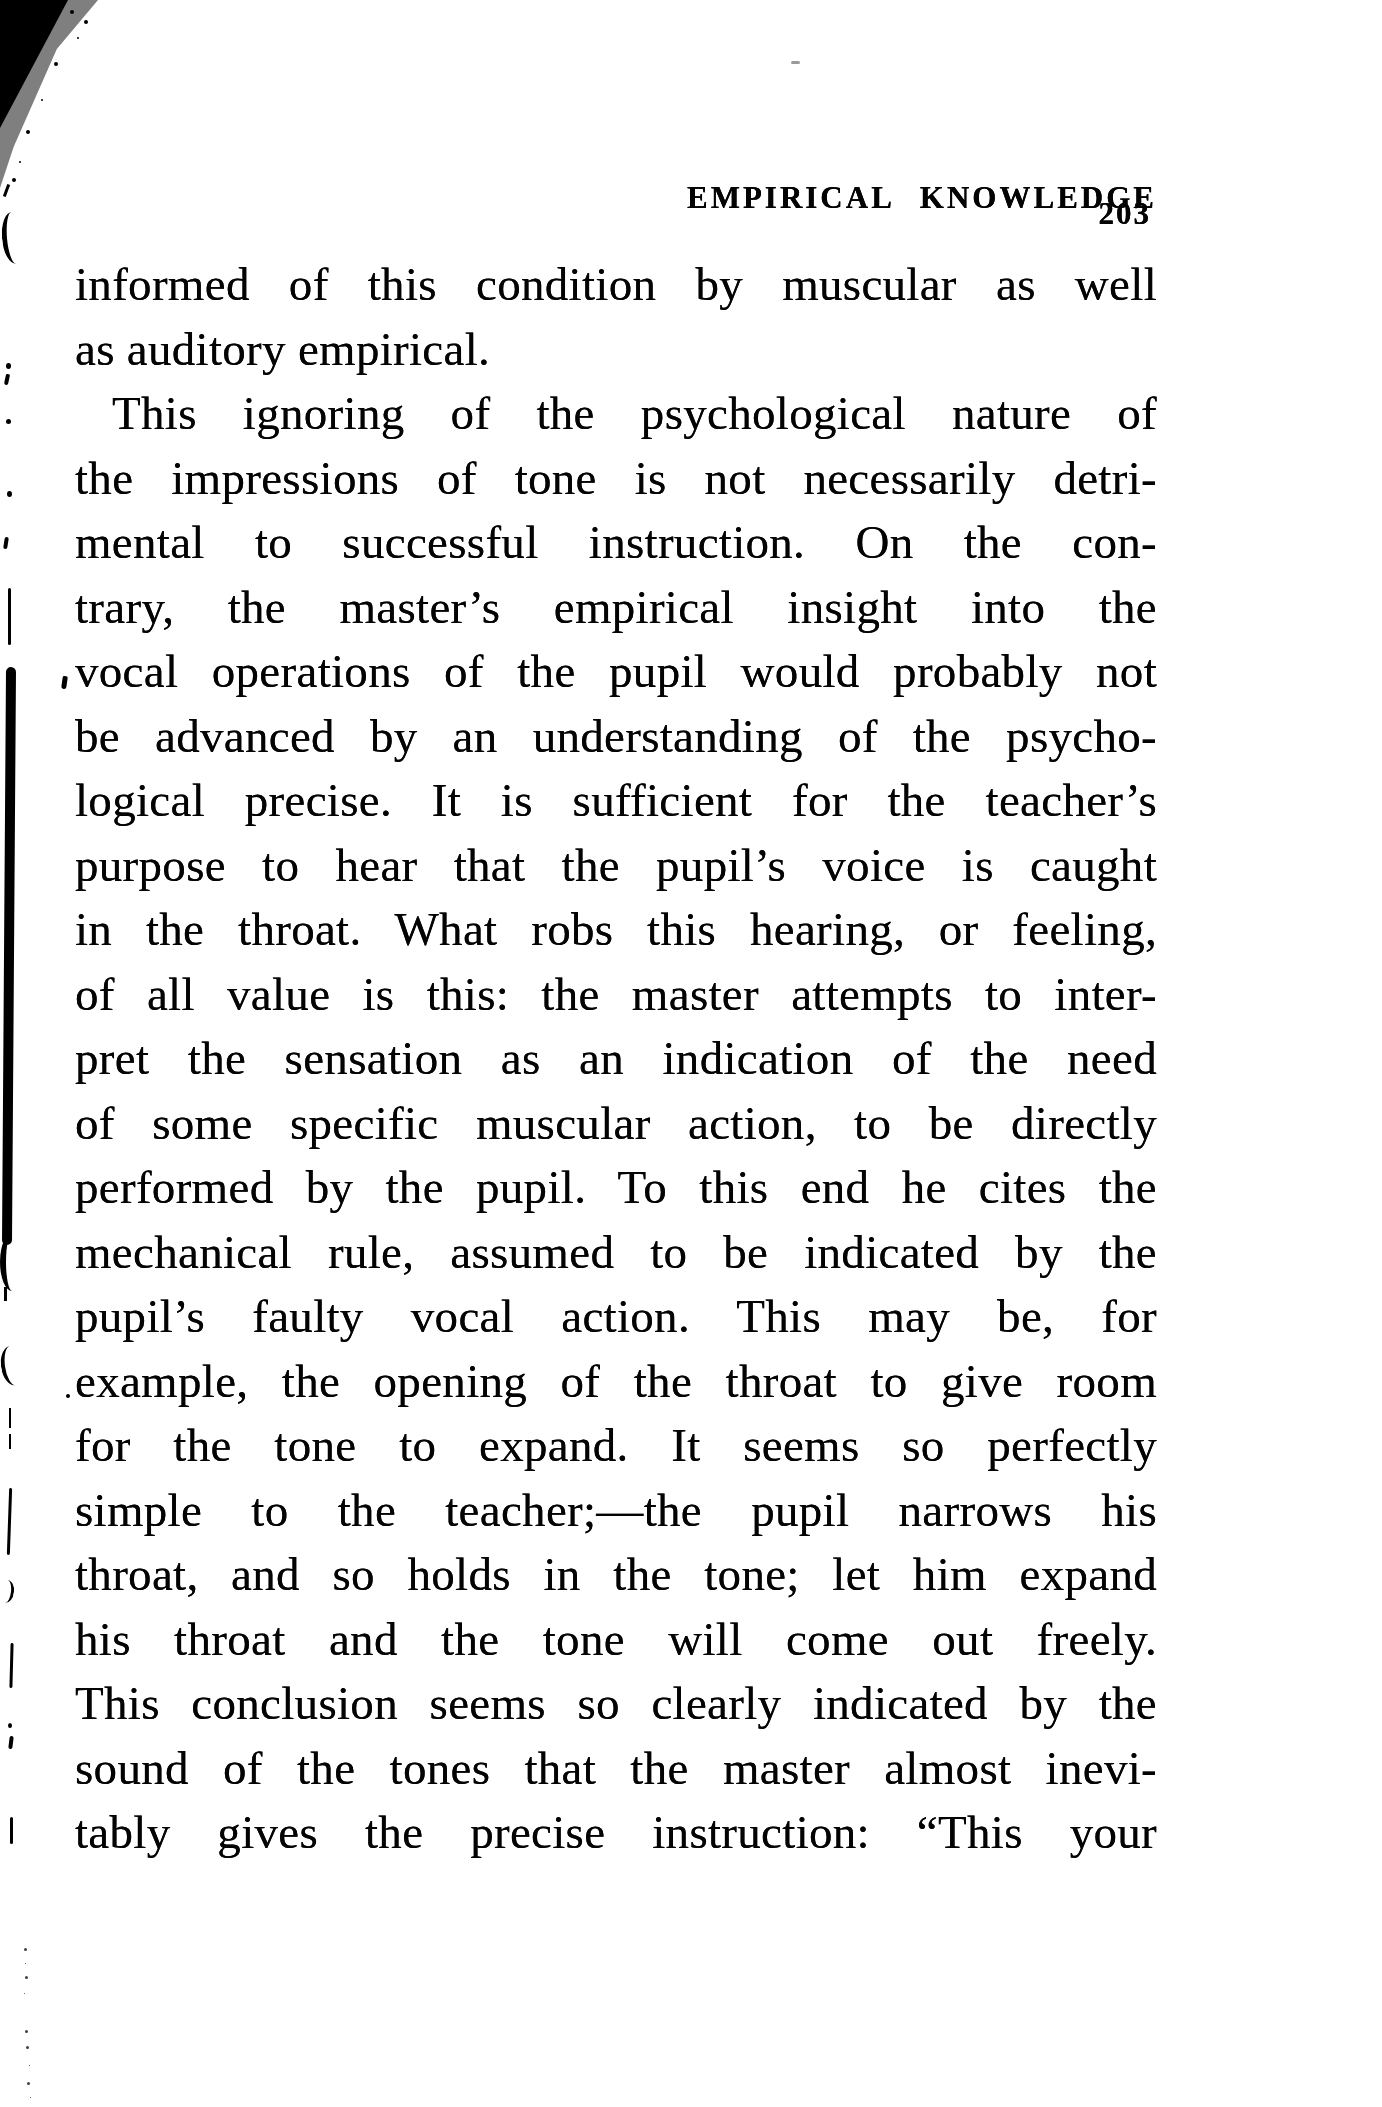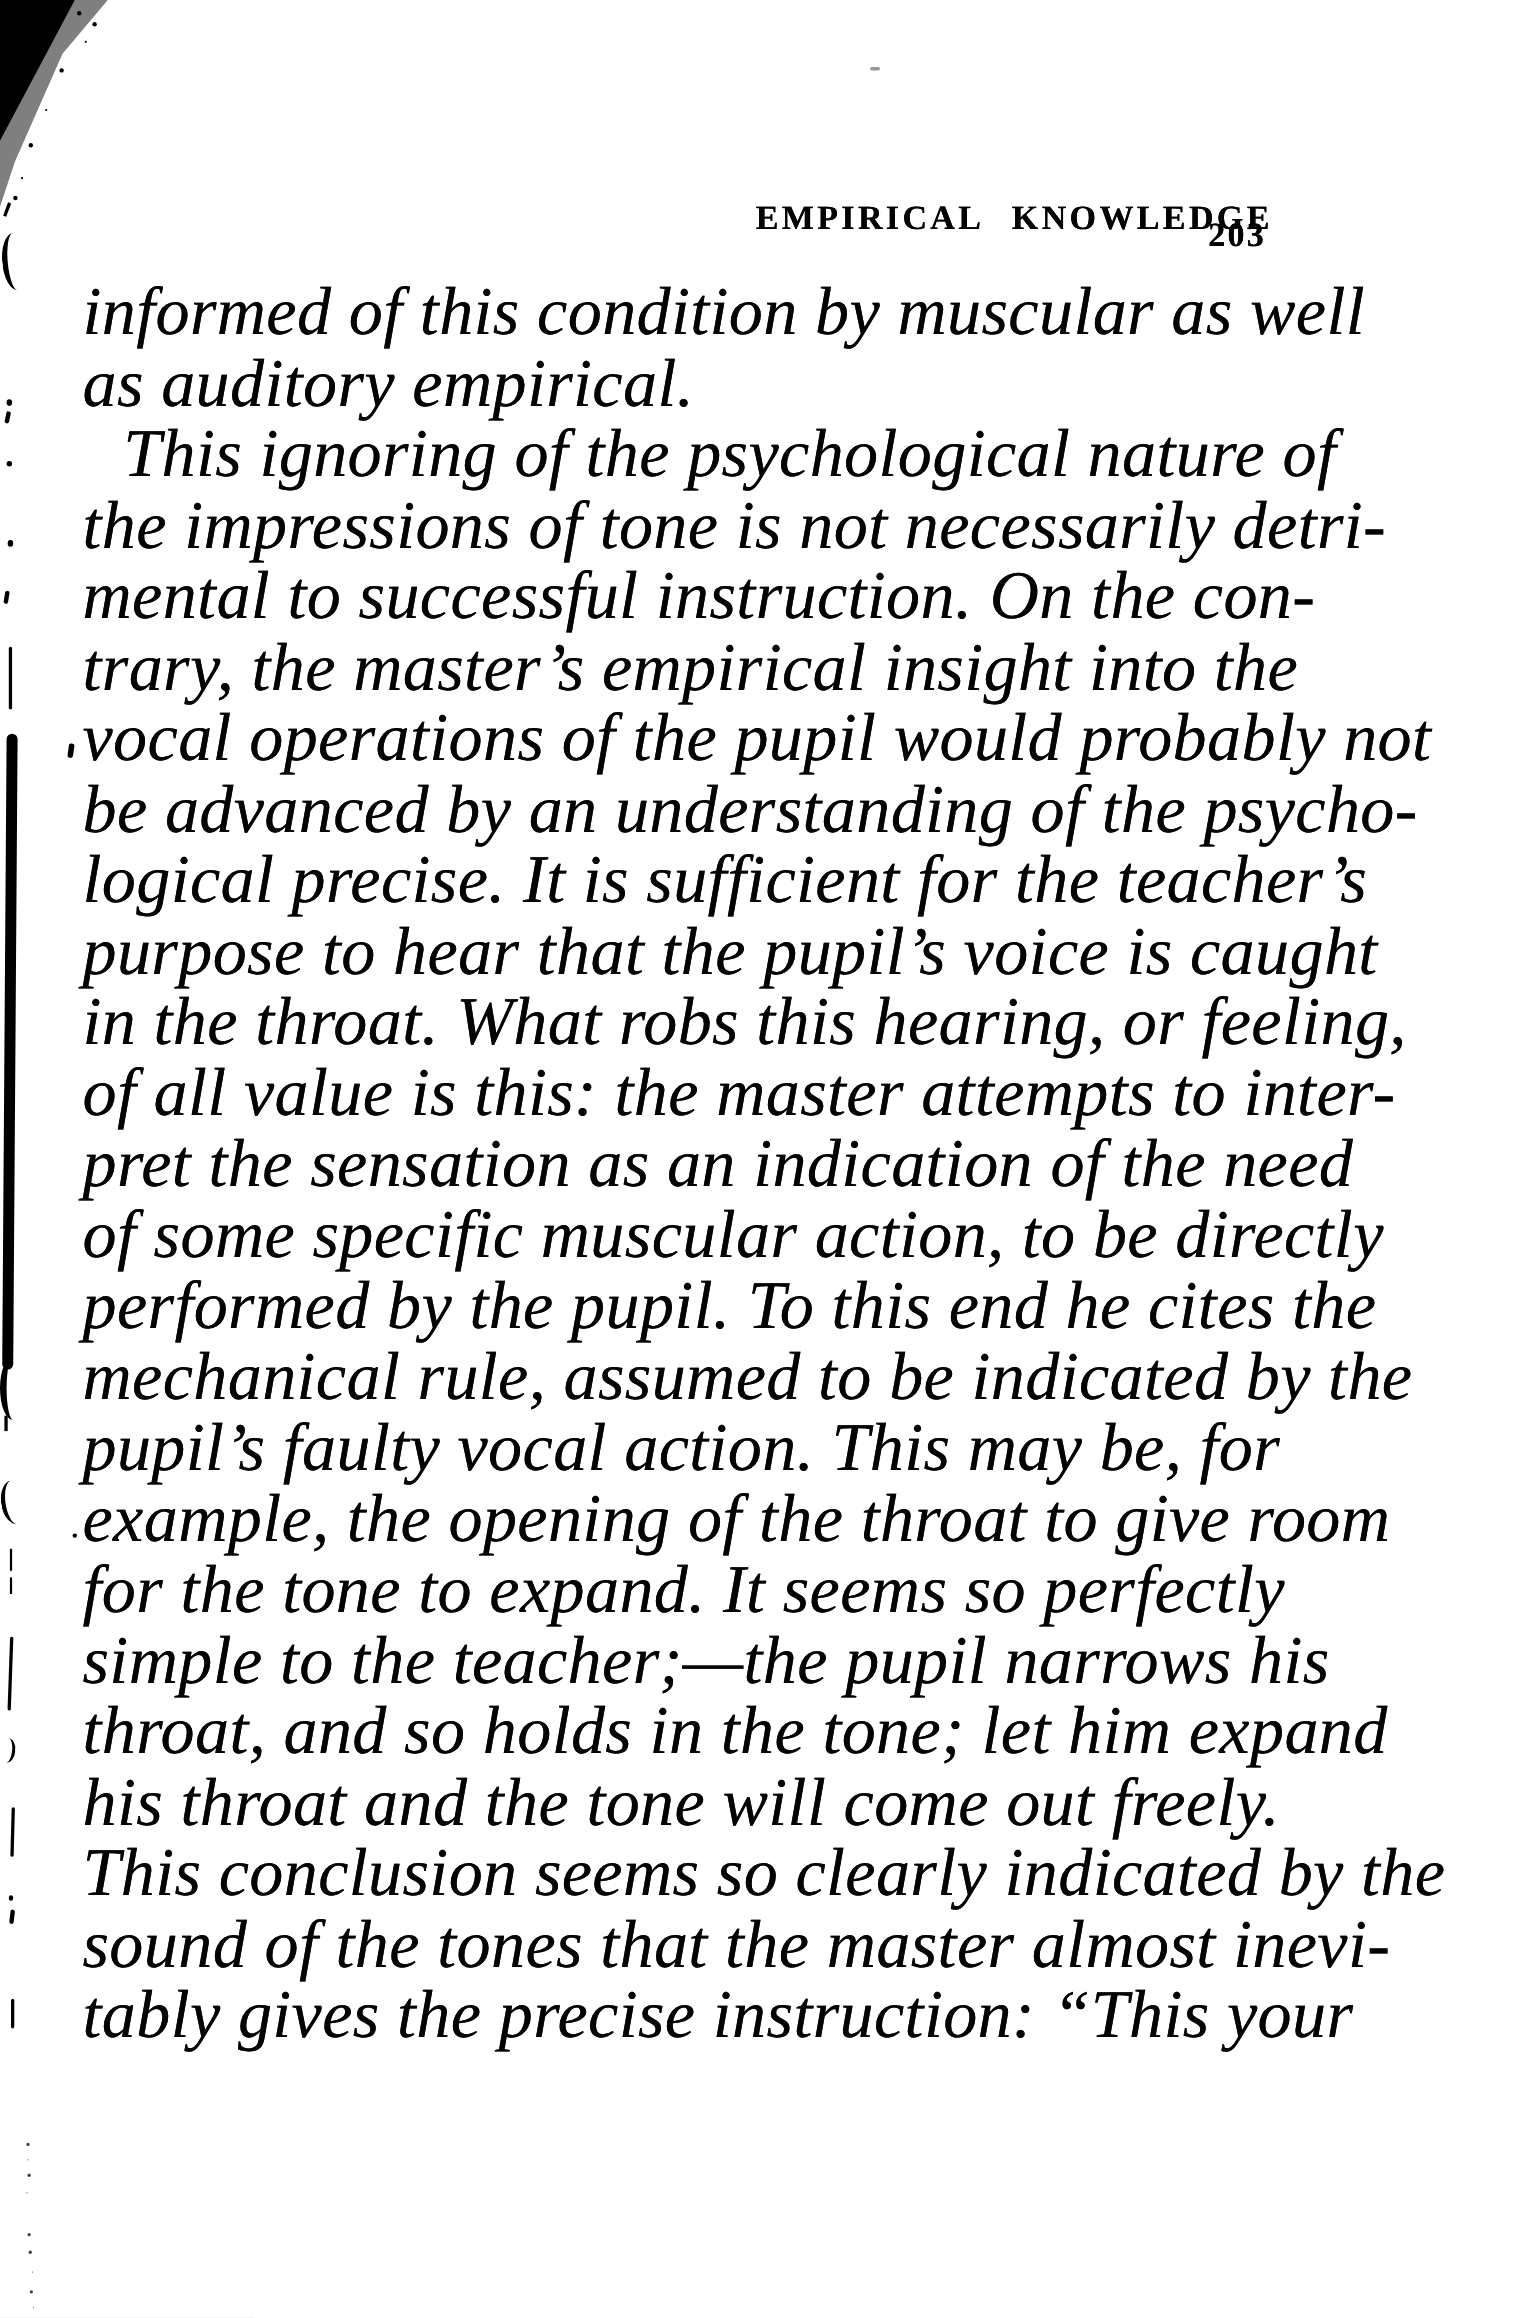--- a/index.html
+++ b/index.html
@@ -22,24 +22,23 @@
     font-weight:bold;font-weight:600;
     text-shadow:0 0 0.5px #000;
   }
   .rh-num{
     position:absolute;right:6px;top:16px;
     letter-spacing:2px;font-weight:700;text-shadow:0 0 0.5px #000;
   }
   
   .body-text{
     position:absolute;left:75px;top:252px;width:1082px;
-    font-size:62px;
+    font-size:47px;
     letter-spacing:0.3px;
     text-shadow:0 0 0.6px rgba(0,0,0,0.85);
-    font-style:italic;
   }
   .ln{
     height:64.5px;line-height:64.5px;
     white-space:nowrap;
     text-align:justify;
     text-align-last:justify;
   }
   .ln.end{text-align-last:left;}
   .ln.indent{padding-left:37px;}
   

